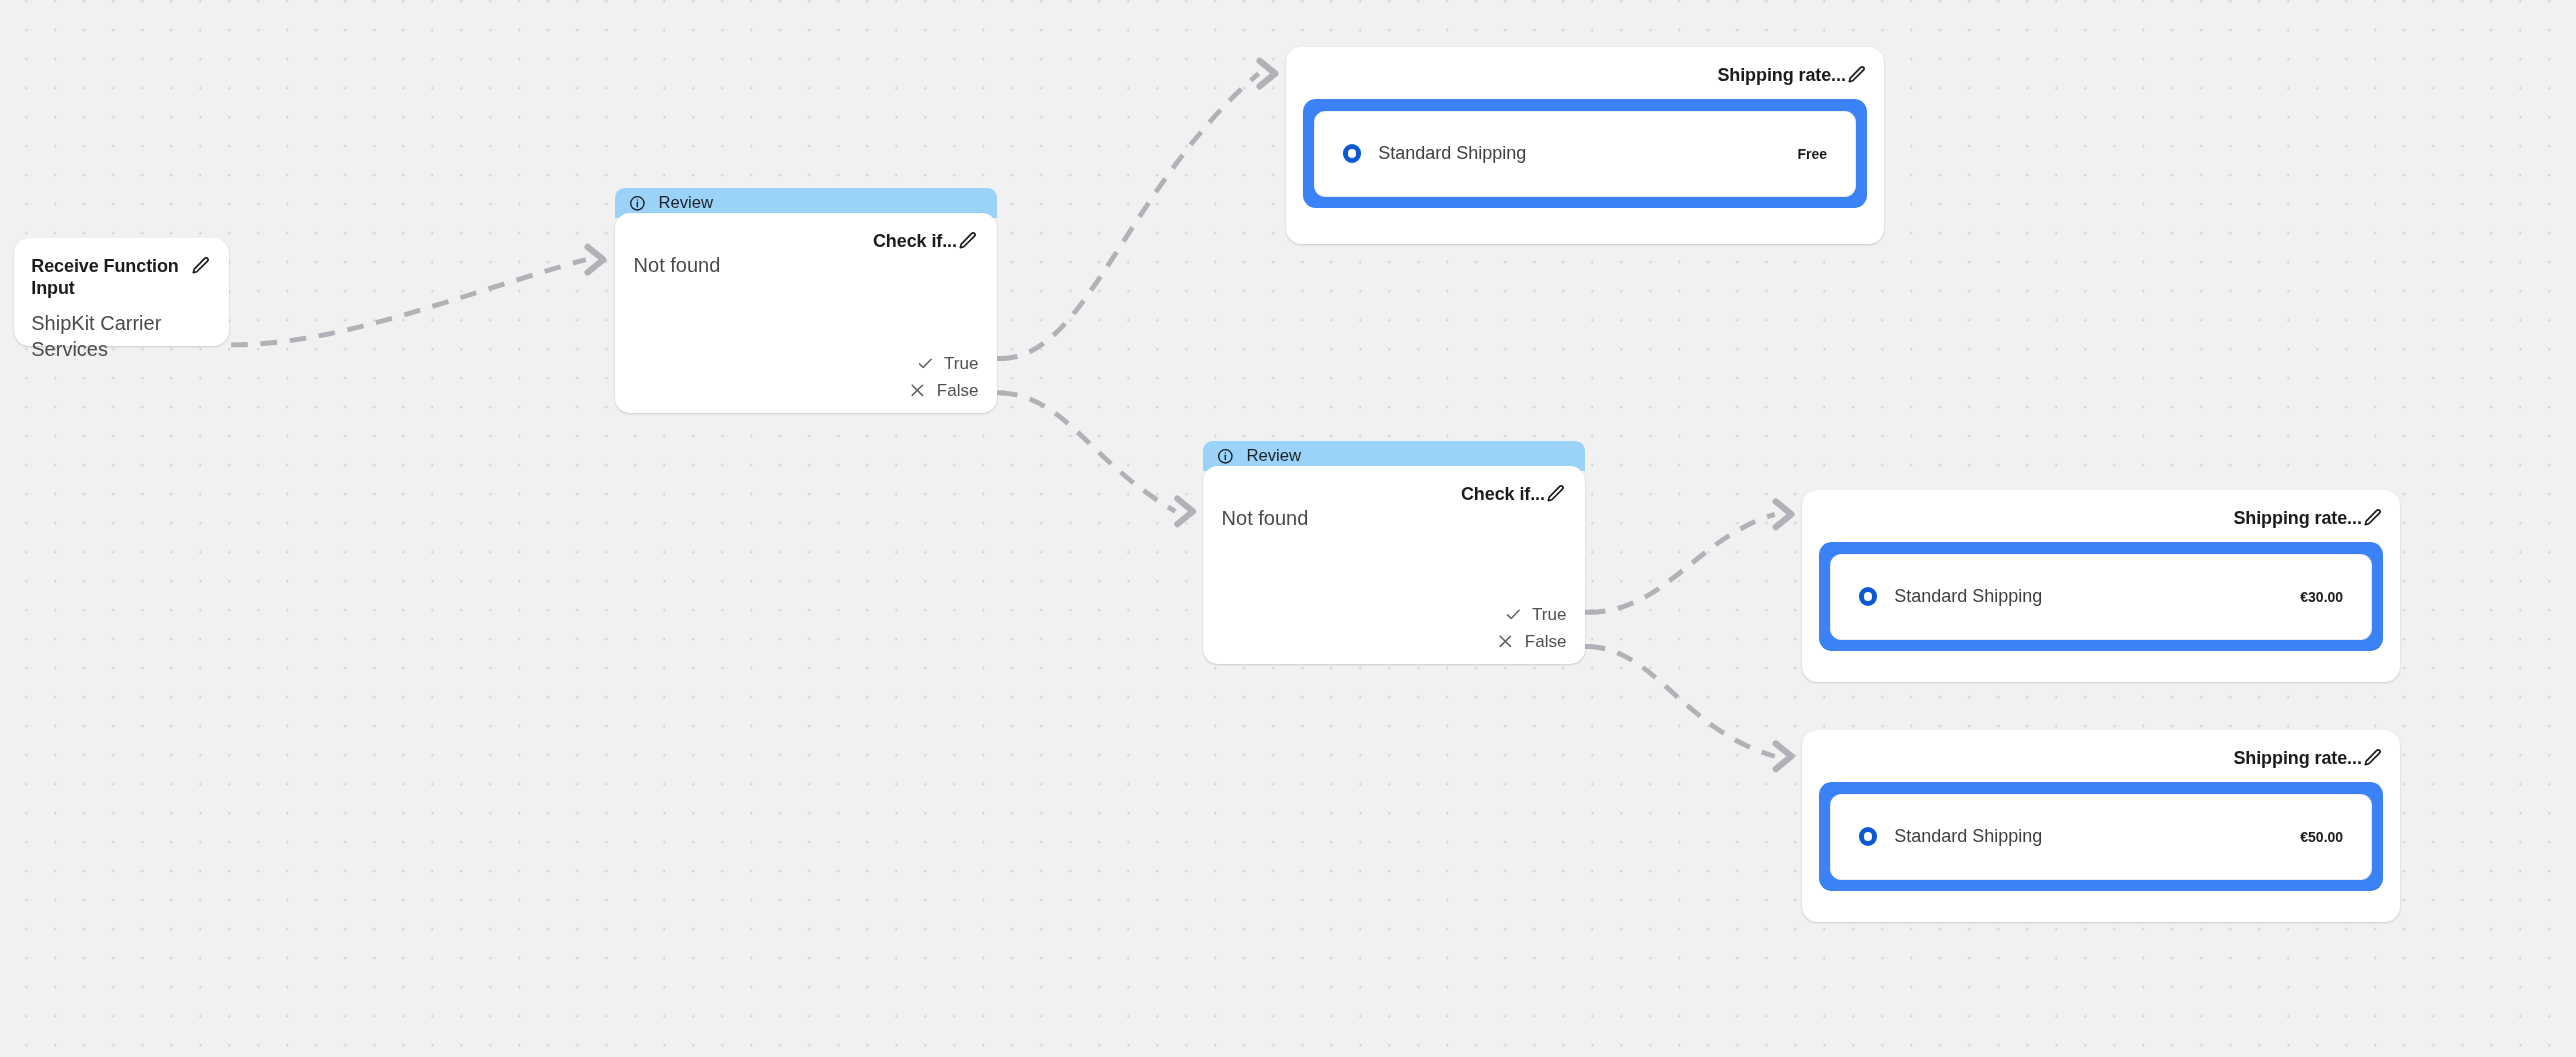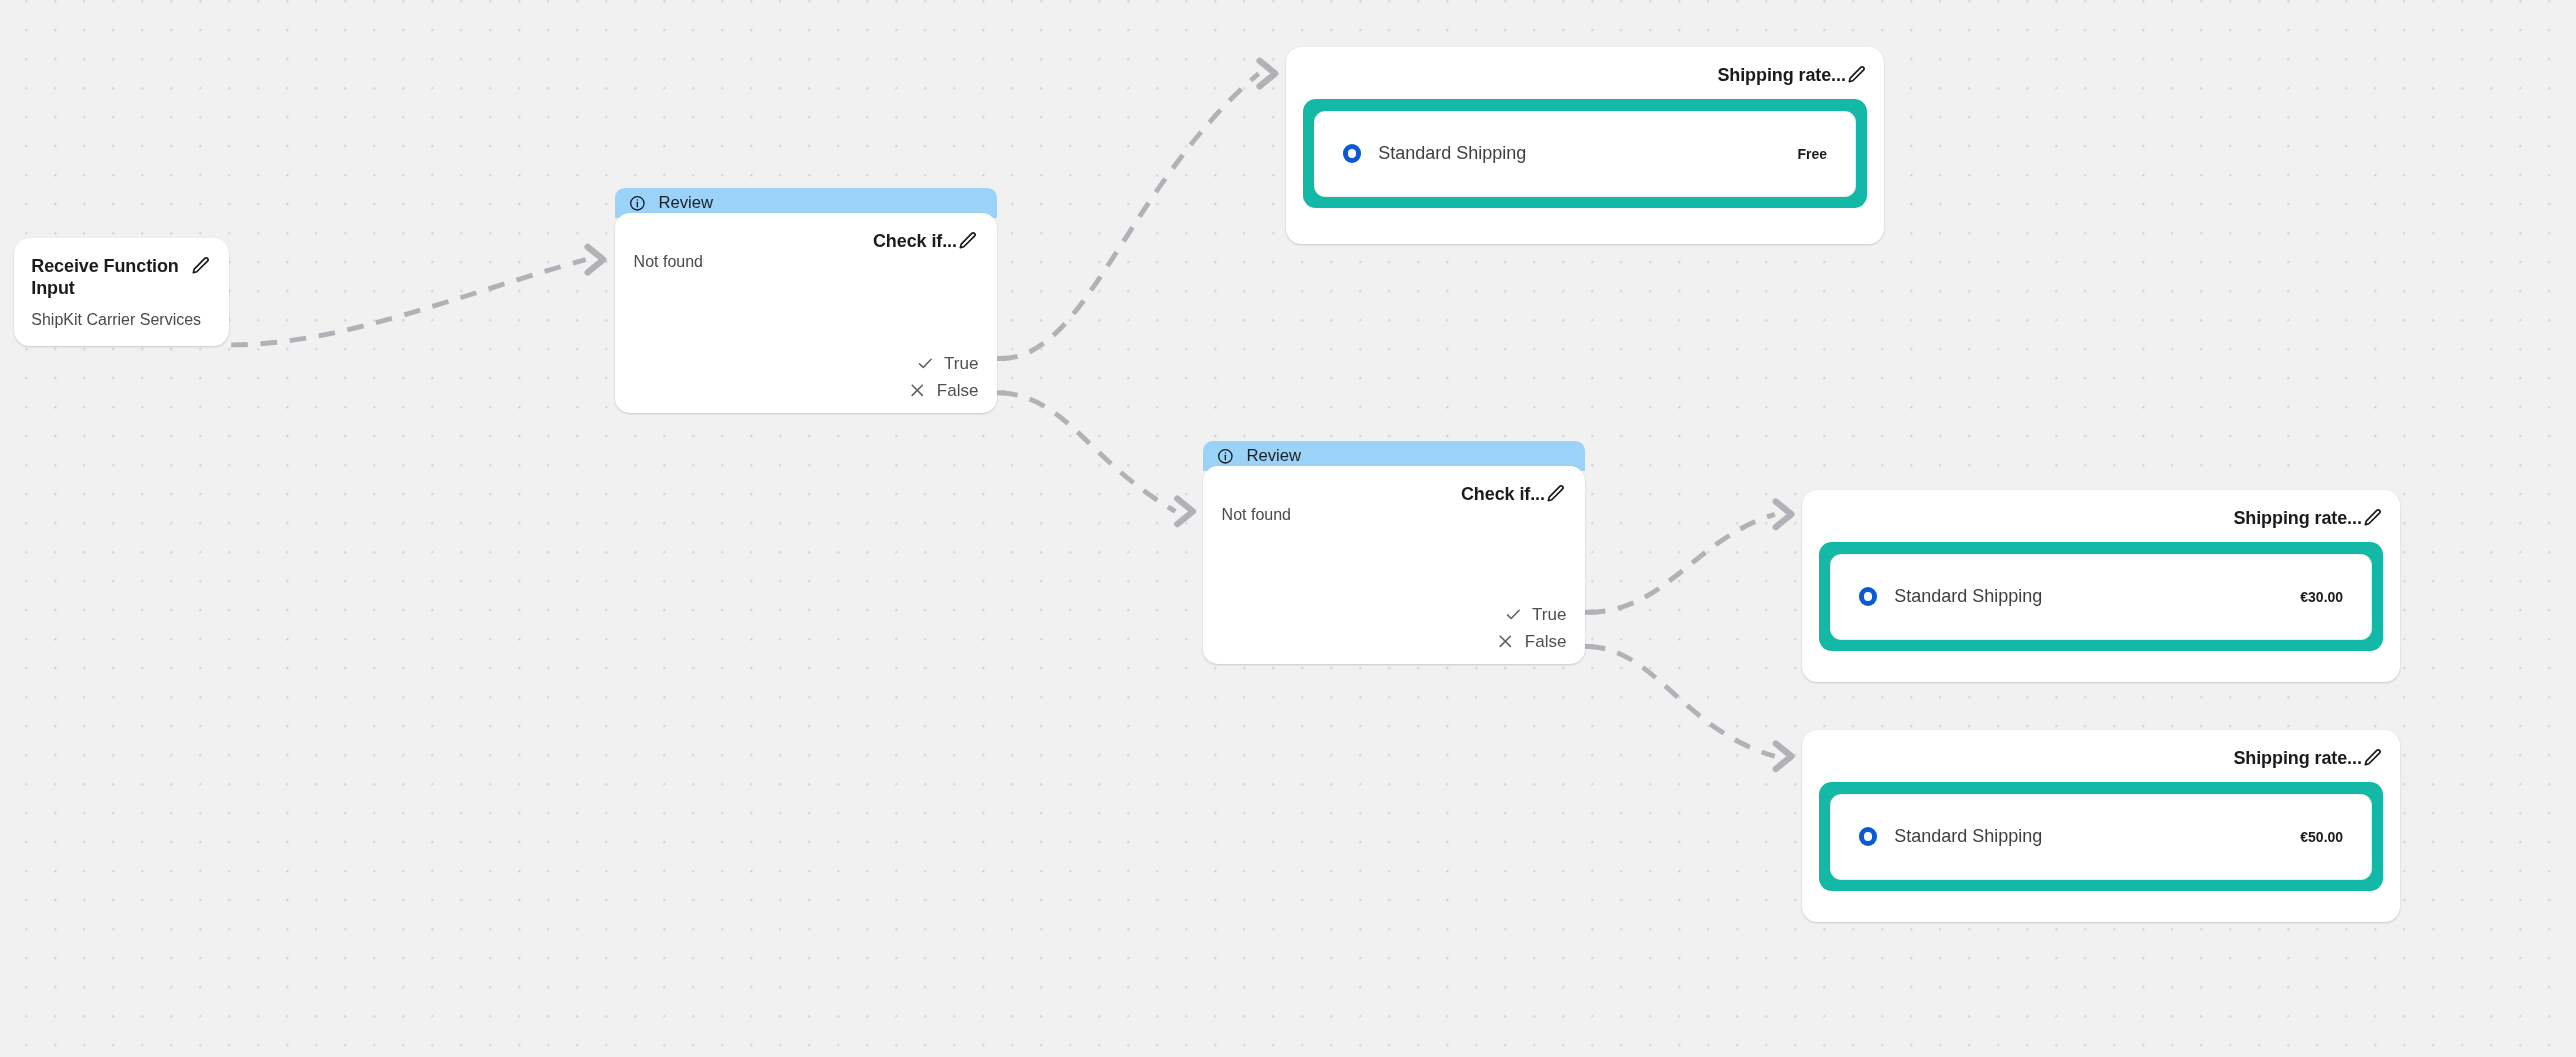--- a/index.html
+++ b/index.html
@@ -62,21 +62,21 @@
     justify-content: flex-end;
   }
   .card-title {
     font-size: 18px;
     font-weight: 700;
     color: #1b1b1b;
     letter-spacing: -0.1px;
     line-height: 1.25;
   }
   .card-sub {
-    font-size: 16px;
+    font-size: 20px;
     font-weight: 400;
     color: #4a4a4a;
     line-height: 1.3;
   }
 
   .pencil {
     flex: 0 0 auto;
     width: 21.5px;
     height: 21.5px;
     cursor: pointer;
@@ -134,21 +134,21 @@
   #node-check-1 .card { width: 382px; height: 200px; }
 
   #node-check-2 { left: 1203px; top: 441px; width: 382px; }
   #node-check-2 .review-bar { width: 382px; }
   #node-check-2 .card { width: 382px; height: 198px; }
 
   
   .rate-node .card { padding: 16.7px 16.7px 16.7px 16.7px; }
   .rate-inner {
     margin-top: 12.7px;
-    background: #14b8a6;
+    background: #3b82f6;
     border-radius: 12.7px;
     padding: 11.8px;
   }
   .rate-row {
     background: #ffffff;
     border: 1px solid #ececed;
     border-radius: 10.8px;
     height: 86px;
     display: flex;
     align-items: center;

